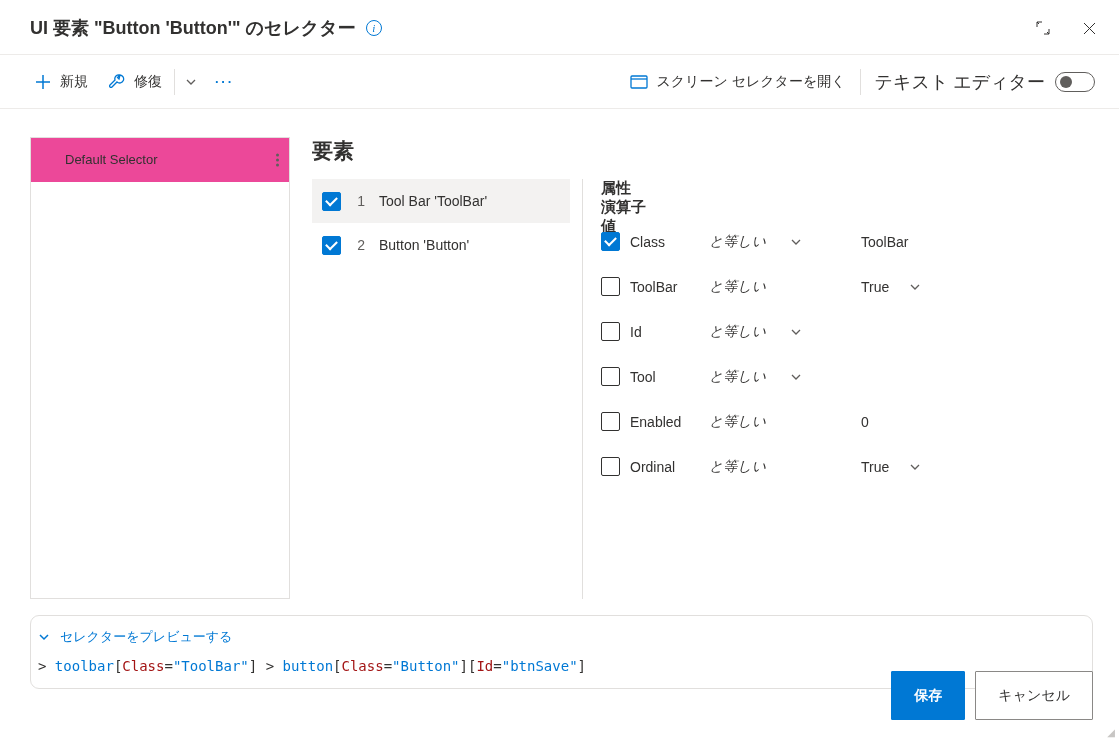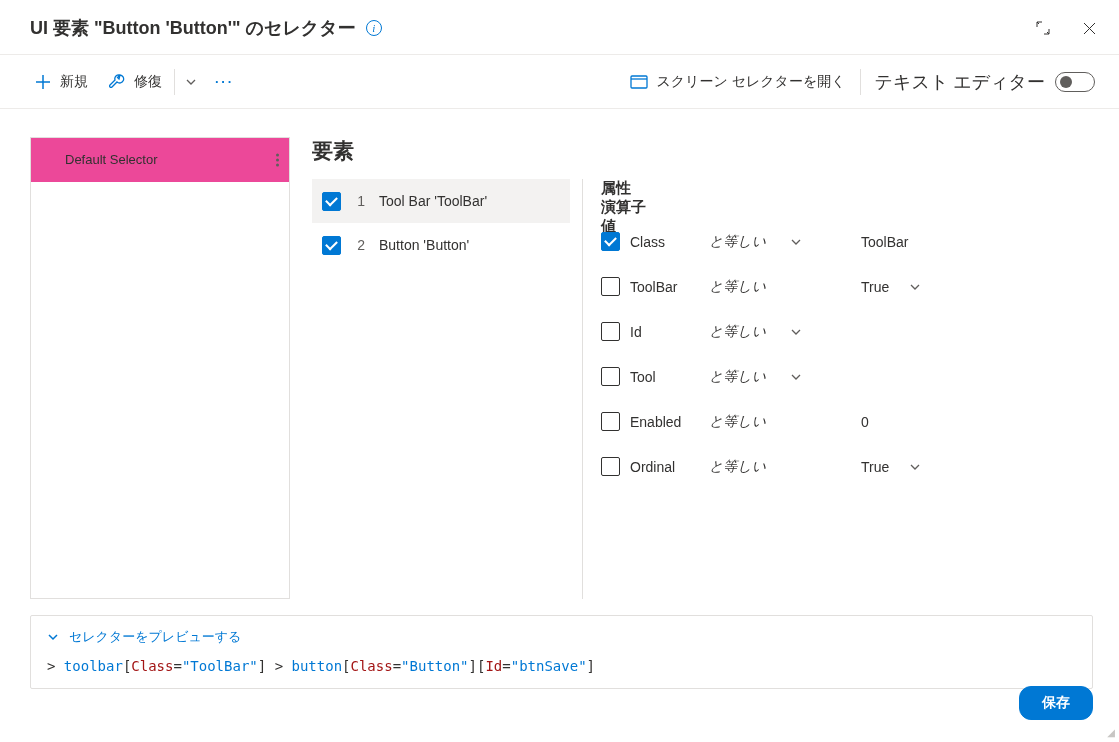--- a/index.html
+++ b/index.html
@@ -45,32 +45,32 @@
 .attrs { flex: 1; border-left: 1px solid #e1dfdd; padding-left: 12px; }
 .attr-head { display: flex; height: 40px; font-size: 15px; font-weight: 600; padding: 0 6px; flex-direction: column; }
 .attr-head .c1 { width: 108px; }
 .attr-head .c2 { width: 152px; }
 .attr-row { display: flex; align-items: center; height: 45px; padding: 0 6px; font-size: 14px; }
 .attr-row .c1 { width: 108px; display: flex; align-items: center; gap: 10px; }
 .attr-row .c2 { width: 152px; display: flex; align-items: center; gap: 24px; font-style: italic; }
 .attr-row .c3 { flex: 1; display: flex; align-items: center; gap: 20px; }
 .chev-d { color: #605e5c; cursor: pointer; }
 
-.preview { margin: 16px 26px 0 30px; border: 1px solid #e1dfdd; border-radius: 2px; padding: 12px 16px 14px; }
+.preview { margin: 16px 26px 0 30px; border: 1px solid #e1dfdd; border-radius: 9px; padding: 12px 7px 14px; }
 .preview-head { display: flex; align-items: center; gap: 10px; color: #0078d4; cursor: pointer; font-size: 13px; margin-bottom: 12px; }
 .preview-body { font-family: Consolas, monospace; font-size: 14px; }
 .tok-gt { color: #323130; }
 .tok-tag { color: #0078d4; }
 .tok-attr { color: #a31515; }
 .tok-eq { color: #323130; }
 .tok-val { color: #0078d4; }
 .tok-br { color: #323130; }
 
 .footer { position: absolute; bottom: 22px; right: 26px; display: flex; gap: 10px; }
-.btn { height: 34px; padding: 0 22px; border-radius: 12px; font-size: 14px; cursor: pointer; display: inline-flex; align-items: center; justify-content: center; border: 1px solid #8a8886; background: #fff; }
+.btn { height: 49px; padding: 0 22px; border-radius: 1px; font-size: 14px; cursor: pointer; display: inline-flex; align-items: center; justify-content: center; border: 1px solid #8a8886; background: #fff; }
 .btn.primary { background: #0078d4; border-color: #0078d4; color: #fff; font-weight: 600; }
 
 .resize { position: absolute; bottom: 4px; right: 4px; color: #c8c6c4; font-size: 10px; }
 svg { display: block; }
 </style>
 </head>
 <body>
 
 <div class="titlebar">
   <h1>UI 要素 "Button 'Button'" のセレクター</h1>
@@ -276,15 +276,16 @@
     <svg width="12" height="12" viewBox="0 0 12 12" stroke="#0078d4" stroke-width="1.5" fill="none">
         <path d="M2 4 L6 8 L10 4"></path>
       </svg>
     <span>セレクターをプレビューする</span>
   </div>
   <div class="preview-body" id="preview-body"><span class="tok-gt">&gt; </span><span class="tok-tag">toolbar</span><span class="tok-br">[</span><span class="tok-attr">Class</span><span class="tok-eq">=</span><span class="tok-val">"ToolBar"</span><span class="tok-br">]</span><span class="tok-gt"> &gt; </span><span class="tok-tag">button</span><span class="tok-br">[</span><span class="tok-attr">Class</span><span class="tok-eq">=</span><span class="tok-val">"Button"</span><span class="tok-br">]</span><span class="tok-br">[</span><span class="tok-attr">Id</span><span class="tok-eq">=</span><span class="tok-val">"btnSave"</span><span class="tok-br">]</span></div>
 </div>
 
 <div class="footer">
   <div class="btn primary">保存</div>
+  <div class="btn">キャンセル</div>
 </div>
 
 <div class="resize">◢</div>
 
 </body></html>

